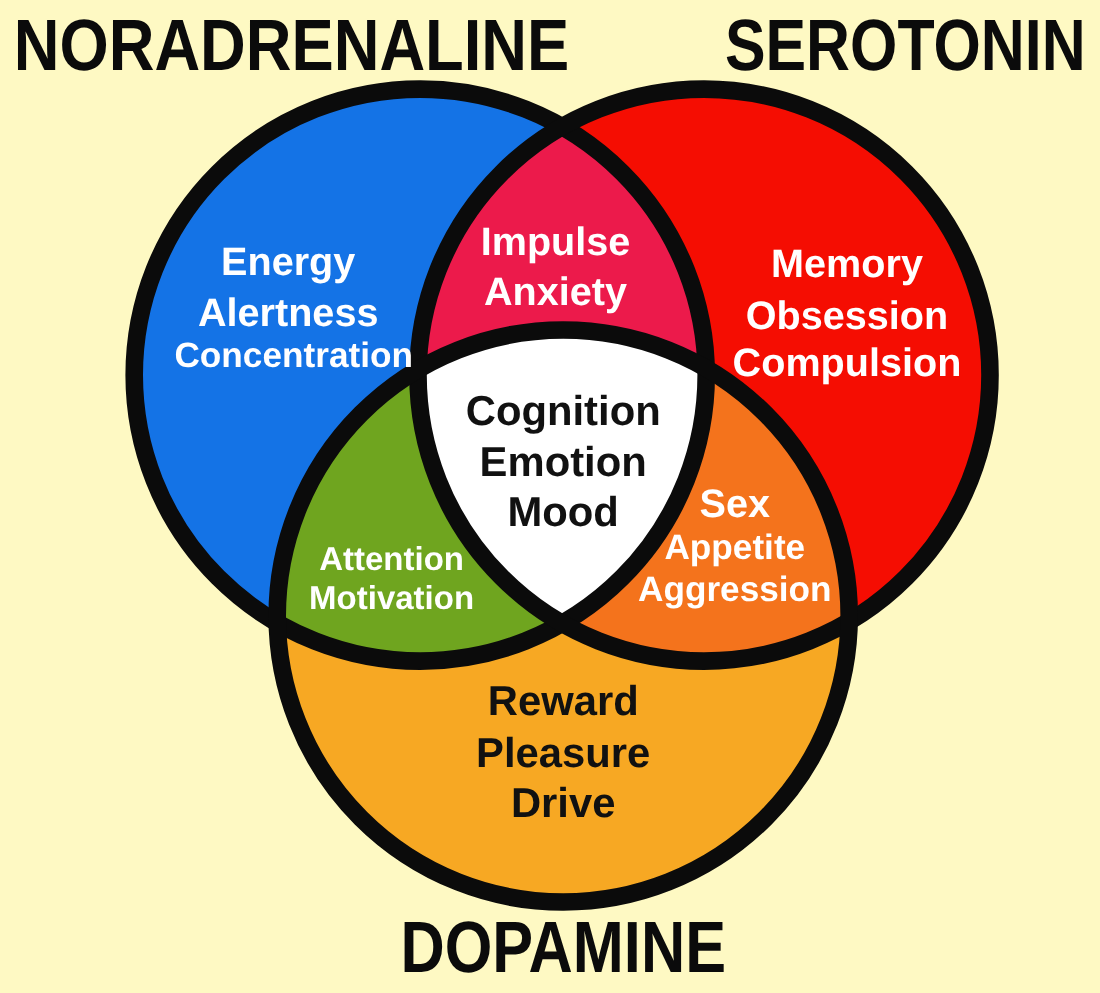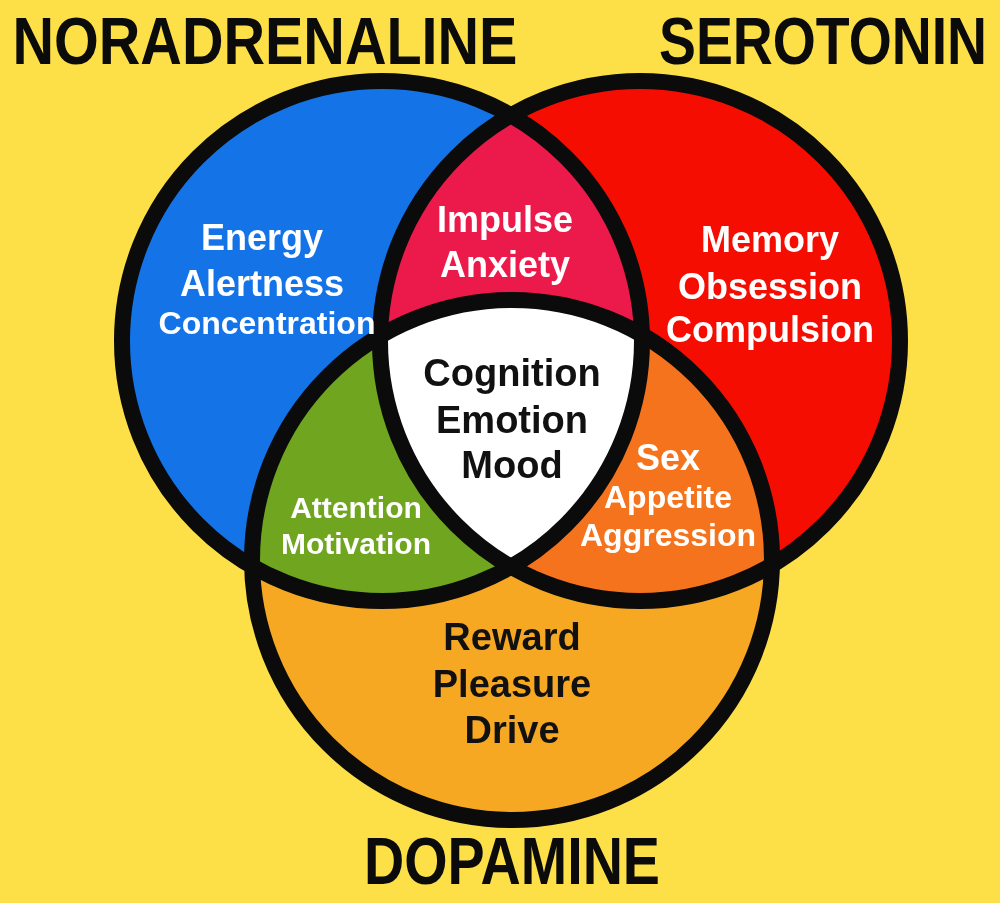--- a/index.html
+++ b/index.html
@@ -4,21 +4,21 @@
 <style>
   html, body {
     margin: 0;
     padding: 0;
     background: #ffffff;
   }
   .stage {
     position: relative;
     width: 1000px;
     height: 903px;
-    background: #fde047;
+    background: #fef9c3;
     overflow: hidden;
     font-family: "Liberation Sans", sans-serif;
   }
   svg text {
     font-family: "Liberation Sans", sans-serif;
     font-weight: bold;
   }
   .venn-title {
     font-size: 66px;
     fill: #0b0b0b;

